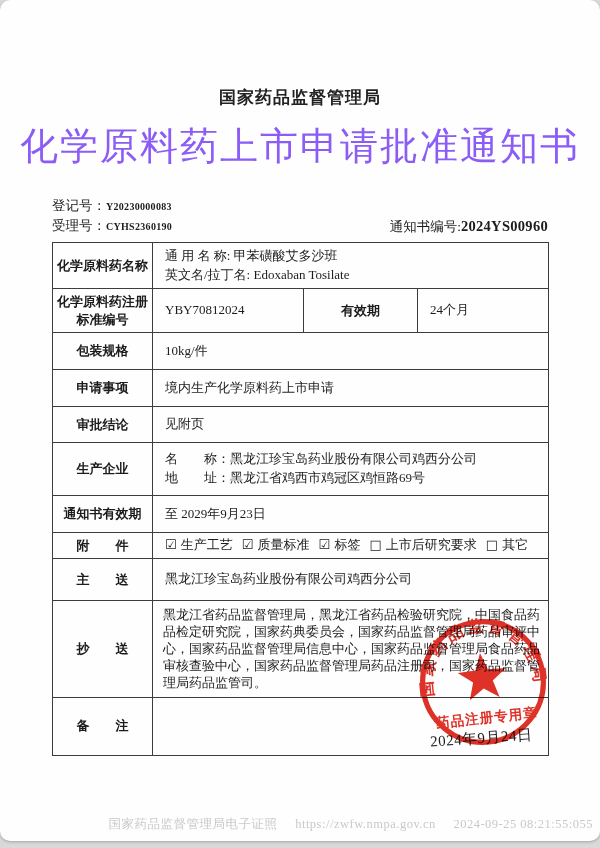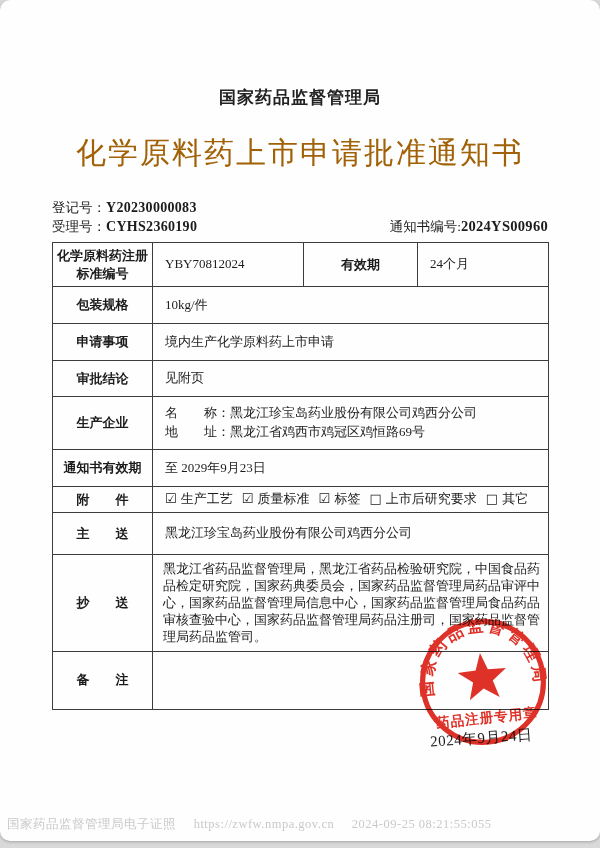--- a/index.html
+++ b/index.html
@@ -23,36 +23,36 @@
   .org-name {
     margin-top: 86px;
     text-align: center;
     font-family: "Liberation Sans", "DejaVu Sans", sans-serif;
     font-weight: bold;
     font-size: 17px;
     letter-spacing: 1px;
     color: #222;
   }
   .doc-title {
-    margin-top: 24px;
+    margin-top: 12px;
     text-align: center;
-    font-size: 30px;
+    font-size: 38px;
     font-weight: normal;
     letter-spacing: 2px;
-    color: #a16207;
+    color: #8b5cf6;
   }
   .meta {
     margin: 24px 52px 0 52px;
     position: relative;
     font-size: 13.5px;
   }
   .meta-line { line-height: 19px; }
   .meta-value {
     font-weight: bold;
-    font-size: 14px;
+    font-size: 10px;
     letter-spacing: .3px;
   }
   .notice-no {
     position: absolute;
     right: 0; bottom: 0;
     font-size: 13.5px;
   }
   .notice-no b { font-size: 14.5px; }
   table.main {
     margin: 6px 0 0 52px;
@@ -101,21 +101,21 @@
     font-size: 15px;
     letter-spacing: .5px;
     color: #222;
     transform: rotate(-4deg);
     z-index: 2;
   }
   .footer {
     position: absolute;
     left: 0; right: 0;
     top: 816px;
-    text-align: left;
+    text-align: right;
     font-size: 12.5px;
     color: #c9c9c9;
     letter-spacing: .5px;
   }
   .footer span { margin: 0 7px; }
 </style>
 </head>
 <body>
 
 <div class="page">
@@ -130,20 +130,27 @@
   </div>
 
   <table class="main">
     <colgroup>
         <col style="width:100px">
         <col style="width:151px">
         <col style="width:114px">
         <col style="width:131px">
       </colgroup>
     <tbody>
+        <tr class="r1">
+      <td class="lbl">化学原料药名称</td>
+      <td class="val" colspan="3">
+        <div>通 用 名 称: 甲苯磺酸艾多沙班</div>
+        <div>英文名/拉丁名: Edoxaban Tosilate</div>
+      </td>
+    </tr>
     <tr class="r2">
       <td class="lbl">化学原料药注册
 标准编号</td>
       <td class="val">YBY70812024</td>
       <td class="lbl">有效期</td>
       <td class="val">24个月</td>
     </tr>
     <tr class="r3">
       <td class="lbl">包装规格</td>
       <td class="val" colspan="3">10kg/件</td>

